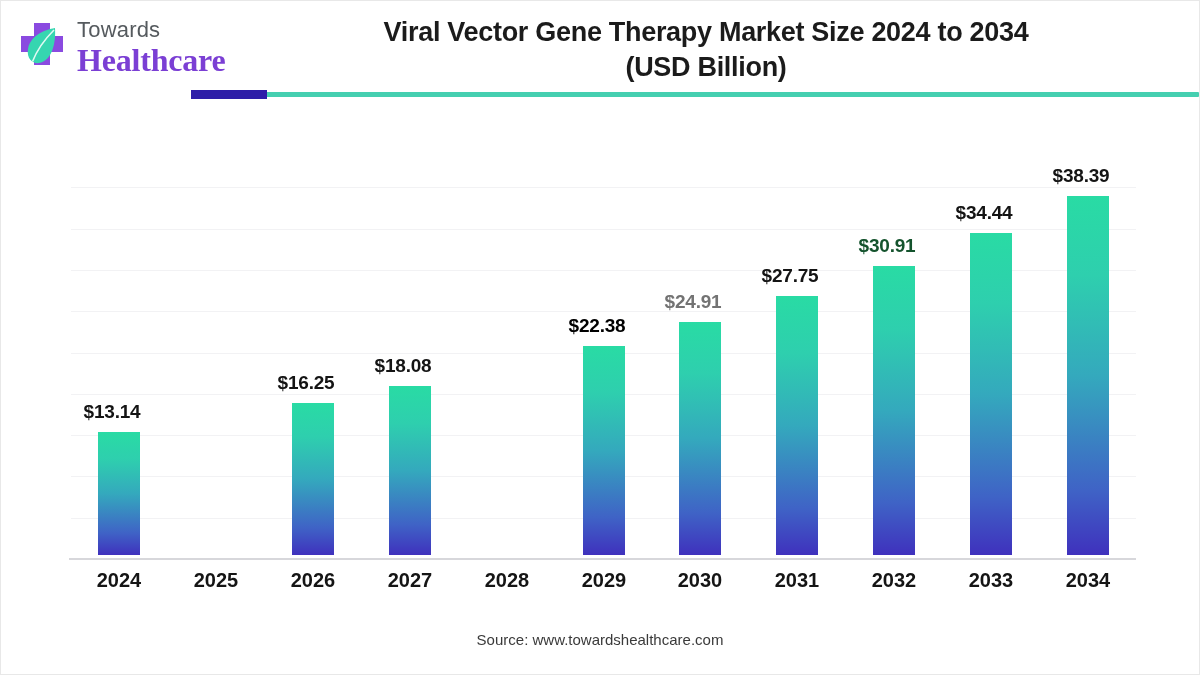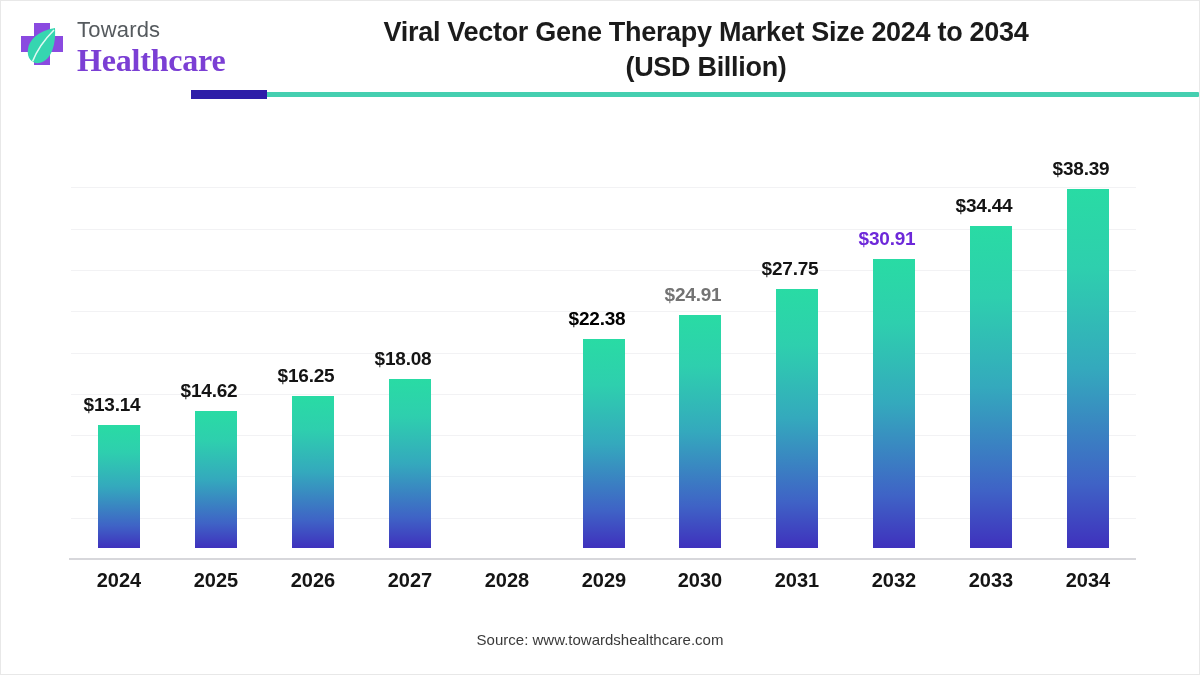--- a/index.html
+++ b/index.html
@@ -132,21 +132,21 @@
     height: 2px;
     background: #d7d7db;
   }
 
   .bars {
     position: absolute;
     inset: 0;
   }
   .bar-slot {
     position: absolute;
-    bottom: 11px;
+    bottom: 4px;
     width: 28px;
     height: 100%;
   }
   .bar {
     position: absolute;
     bottom: 0;
     left: 0;
     width: 42px;
     background: linear-gradient(180deg, #29dba4 0%, #2ecfae 22%, #34a9bd 50%, #3f63c6 82%, #3f31bd 100%);
   }
@@ -232,24 +232,20 @@
         <div class="gridline" style="top: 248px; background: rgb(242, 242, 244);"></div>
         <div class="gridline" style="top: 289px; background: rgb(242, 242, 244);"></div>
         <div class="gridline" style="top: 330px; background: rgb(242, 242, 244);"></div>
         <div class="gridline" style="top: 372px; background: rgb(242, 242, 244);"></div>
       </div>
     <div class="bars">
         <div class="bar-slot" style="left: 27px;">
           <div class="bar" style="height: 123px;"></div>
           <div class="bar-label" style="bottom: 132px; color: rgb(20, 20, 20);">$13.14</div>
         </div>
-        <div class="bar-slot" style="left: 124px;">
-          <div class="bar" style="height: 137px;"></div>
-          <div class="bar-label" style="bottom: 146px; color: rgb(20, 20, 20);">$14.62</div>
-        </div>
         <div class="bar-slot" style="left: 221px;">
           <div class="bar" style="height: 152px;"></div>
           <div class="bar-label" style="bottom: 161px; color: rgb(20, 20, 20);">$16.25</div>
         </div>
         <div class="bar-slot" style="left: 318px;">
           <div class="bar" style="height: 169px;"></div>
           <div class="bar-label" style="bottom: 178px; color: rgb(20, 20, 20);">$18.08</div>
         </div>
         <div class="bar-slot" style="left: 512px;">
           <div class="bar" style="height: 209px;"></div>
@@ -258,21 +254,21 @@
         <div class="bar-slot" style="left: 608px;">
           <div class="bar" style="height: 233px;"></div>
           <div class="bar-label" style="bottom: 242px; color: #737373;">$24.91</div>
         </div>
         <div class="bar-slot" style="left: 705px;">
           <div class="bar" style="height: 259px;"></div>
           <div class="bar-label" style="bottom: 268px; color: rgb(20, 20, 20);">$27.75</div>
         </div>
         <div class="bar-slot" style="left: 802px;">
           <div class="bar" style="height: 289px;"></div>
-          <div class="bar-label" style="bottom: 298px; color: #6d28d9;">$30.91</div>
+          <div class="bar-label" style="bottom: 298px; color: #14532d;">$30.91</div>
         </div>
         <div class="bar-slot" style="left: 899px;">
           <div class="bar" style="height: 322px;"></div>
           <div class="bar-label" style="bottom: 331px; color: rgb(20, 20, 20);">$34.44</div>
         </div>
         <div class="bar-slot" style="left: 996px;">
           <div class="bar" style="height: 359px;"></div>
           <div class="bar-label" style="bottom: 368px; color: rgb(20, 20, 20);">$38.39</div>
         </div>
       </div>

